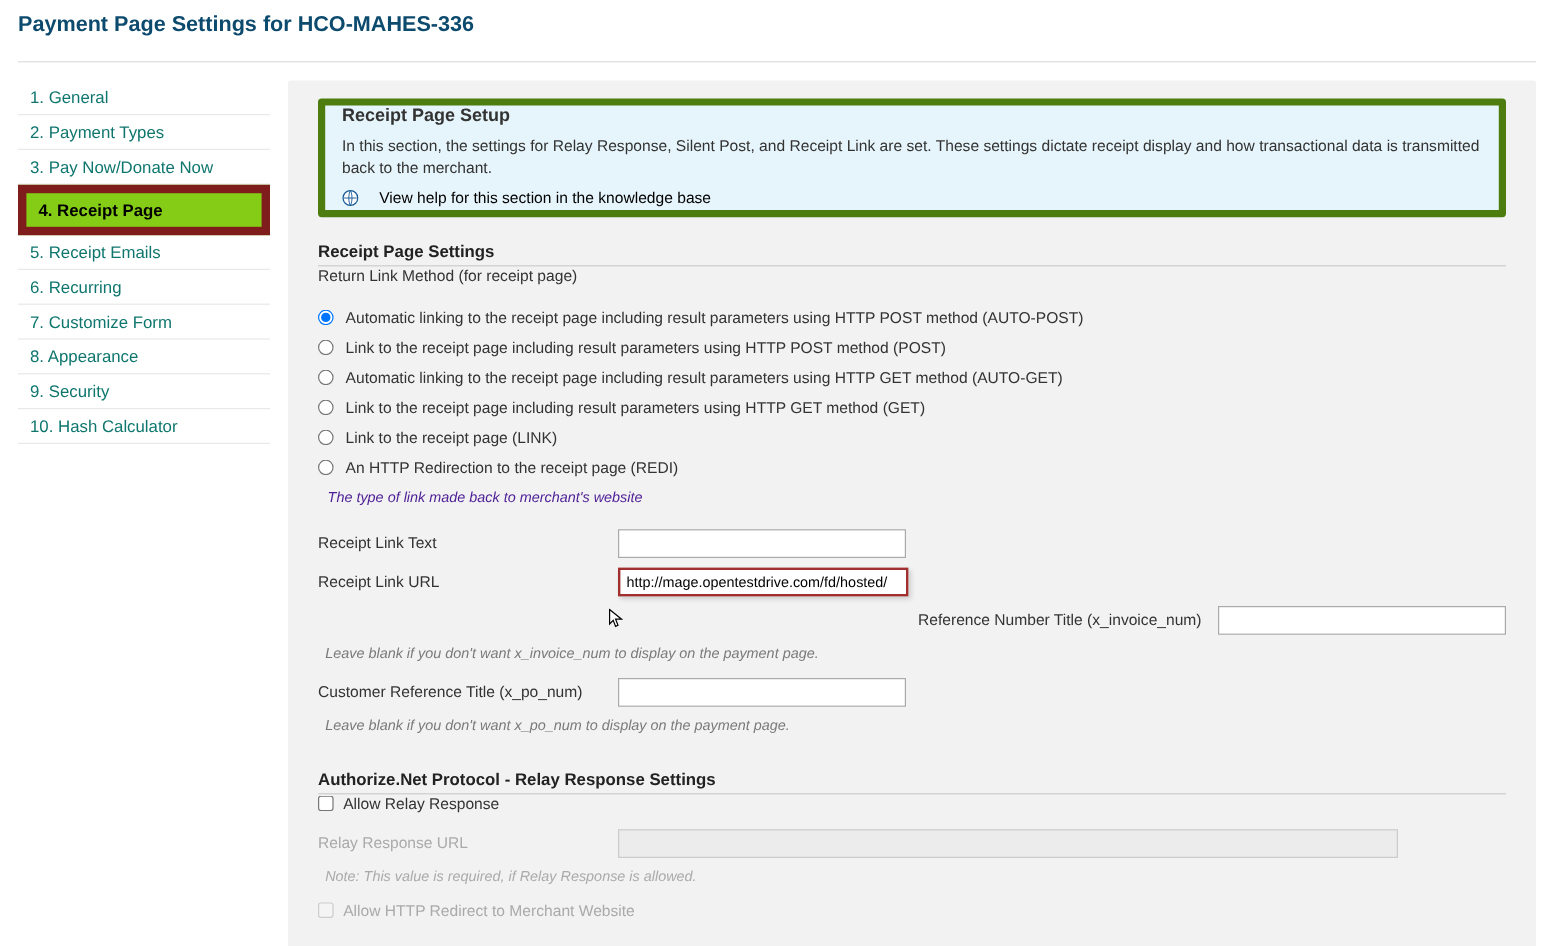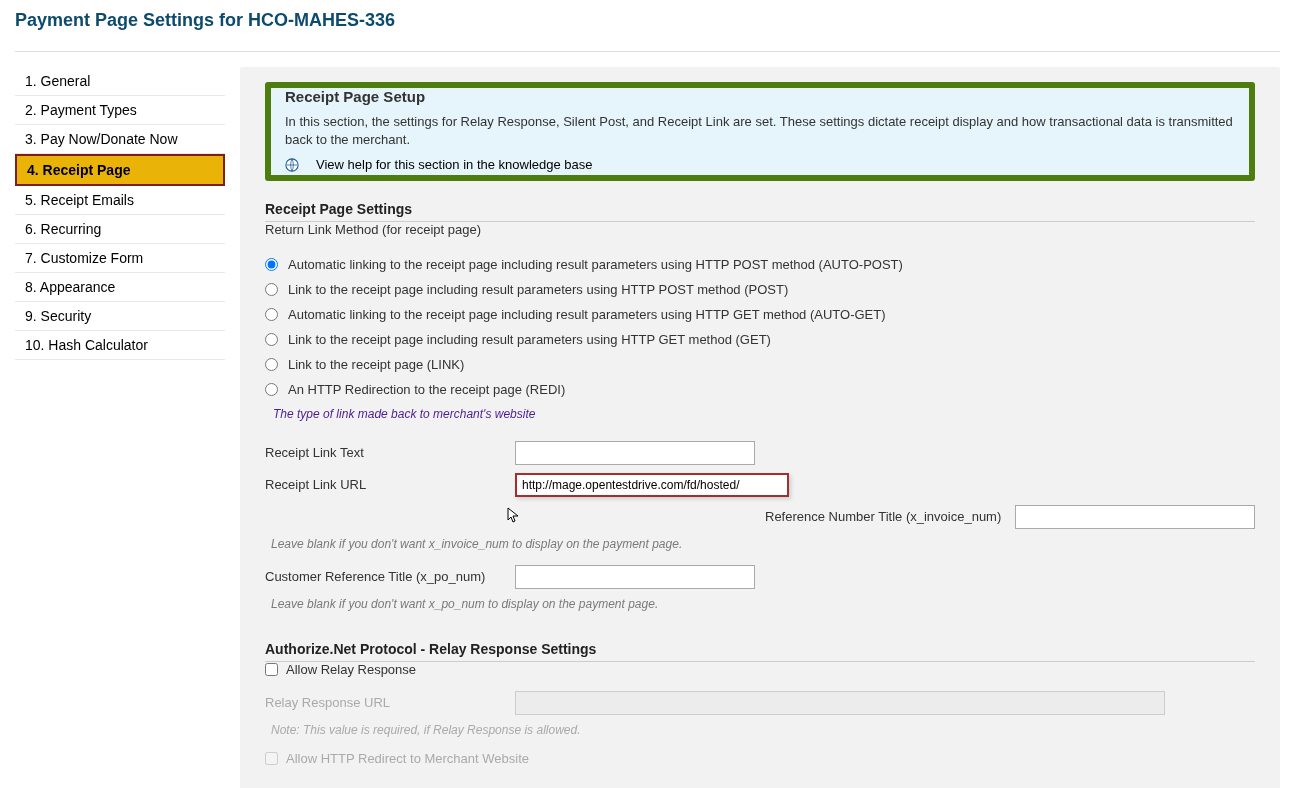--- a/index.html
+++ b/index.html
@@ -1,38 +1,38 @@
 <!DOCTYPE html>
 <html><head>
 <meta charset="utf-8">
 <style>
   * { box-sizing: border-box; margin: 0; padding: 0; }
   body { font-family: Arial, Helvetica, sans-serif; font-size: 13px; color: #333; background: #fff; }
   .container { padding: 10px 15px; width: 1295px; }
   .page-title { font-size: 18px; font-weight: bold; color: #0c4a6e; padding-bottom: 20px; border-bottom: 1px solid #ddd; margin-bottom: 15px; }
   .layout { display: flex; gap: 15px; }
   .sidebar { width: 210px; flex-shrink: 0; }
-  .sidebar-item { display: block; padding: 6px 10px; color: #000000; text-decoration: none; border-bottom: 1px solid #e8e8e8; font-size: 14px; cursor: pointer; }
-  .sidebar-item.active { color: #000; font-weight: bold; border: 2px solid #7f1d1d; background: #eab308; }
+  .sidebar-item { display: block; padding: 6px 10px; color: #0f766e; text-decoration: none; border-bottom: 1px solid #e8e8e8; font-size: 14px; cursor: pointer; }
+  .sidebar-item.active { color: #000; font-weight: bold; border: 7px solid #7f1d1d; background: #84cc16; }
   .content { flex: 1; background: #f2f2f2; padding: 15px 25px; border-radius: 2px; }
   .info-box { background: #e6f5fb; border: 6px solid #4d7c0f; border-radius: 3px; padding: 0 14px; margin-bottom: 20px; }
   .info-title { font-size: 15px; font-weight: bold; color: #333; margin-bottom: 8px; }
   .info-text { font-size: 13px; color: #333; line-height: 1.4; margin-bottom: 8px; }
   .help-link { color: #000000; text-decoration: none; font-size: 13px; display: inline-flex; align-items: center; gap: 17px; }
   .help-icon { display: inline-block; width: 14px; height: 14px; }
   .help-icon svg { width: 14px; height: 14px; }
   .section-title { font-size: 14px; font-weight: bold; color: #222; padding-bottom: 4px; border-bottom: 1px solid #ccc; margin-bottom: 0; }
   .subtitle { font-size: 13px; color: #333; margin-bottom: 20px; }
   .radio-row { display: flex; align-items: center; gap: 10px; margin-bottom: 10px; font-size: 13px; }
   .radio-row input[type="radio"] { margin: 0; }
   .hint { font-style: italic; color: #4c1d95; font-size: 12px; margin-top: 4px; margin-bottom: 20px; padding-left: 8px; }
   .field-row { display: flex; align-items: center; margin-bottom: 8px; }
   .field-label { width: 250px; font-size: 13px; color: #333; }
   .field-input { width: 240px; padding: 3px 5px; border: 1px solid #aaa; font-size: 12px; height: 24px; }
-  .field-input.highlighted { border: 2px solid #a03030; box-shadow: 2px 2px 4px rgba(0,0,0,0.15); width: 274px; }
+  .field-input.highlighted { border: 2px solid #a03030; box-shadow: 2px 2px 4px rgba(0,0,0,0.15); width: 242px; }
   .field-hint { font-style: italic; color: #7a7a7a; font-size: 12px; margin-left: 6px; margin-bottom: 14px; }
   .section-divider { margin-top: 30px; }
   .checkbox-row { display: flex; align-items: center; gap: 8px; font-size: 13px; margin-bottom: 14px; }
   .wide-input { width: 650px; padding: 3px 5px; border: 1px solid #ccc; background: #ececec; height: 24px; }
   .disabled-section .checkbox-row, .disabled-section .field-row, .disabled-section .field-hint, .disabled-section .field-label-grey { color: #aaa; }
   .field-label-grey { width: 250px; font-size: 13px; color: #999; }
   .cursor { position: relative; justify-content: flex-end; }
   .cursor-icon { position: absolute; left: 242px; top: 2px; width: 14px; height: 18px; pointer-events: none; }
 </style>
 </head>

